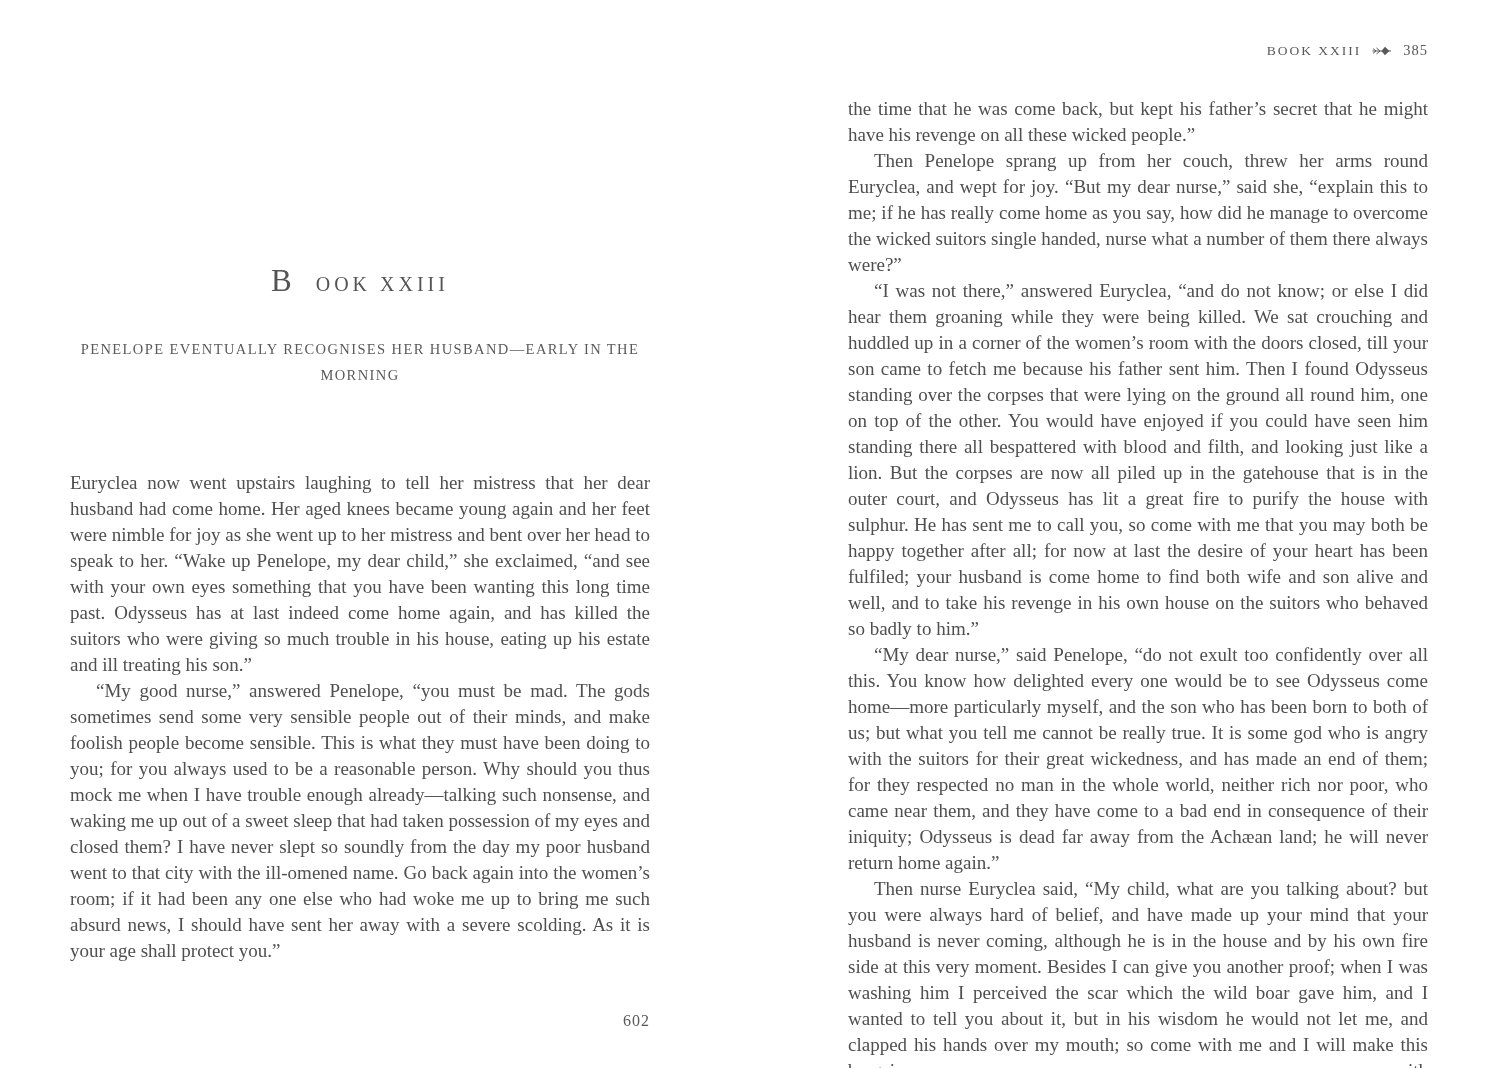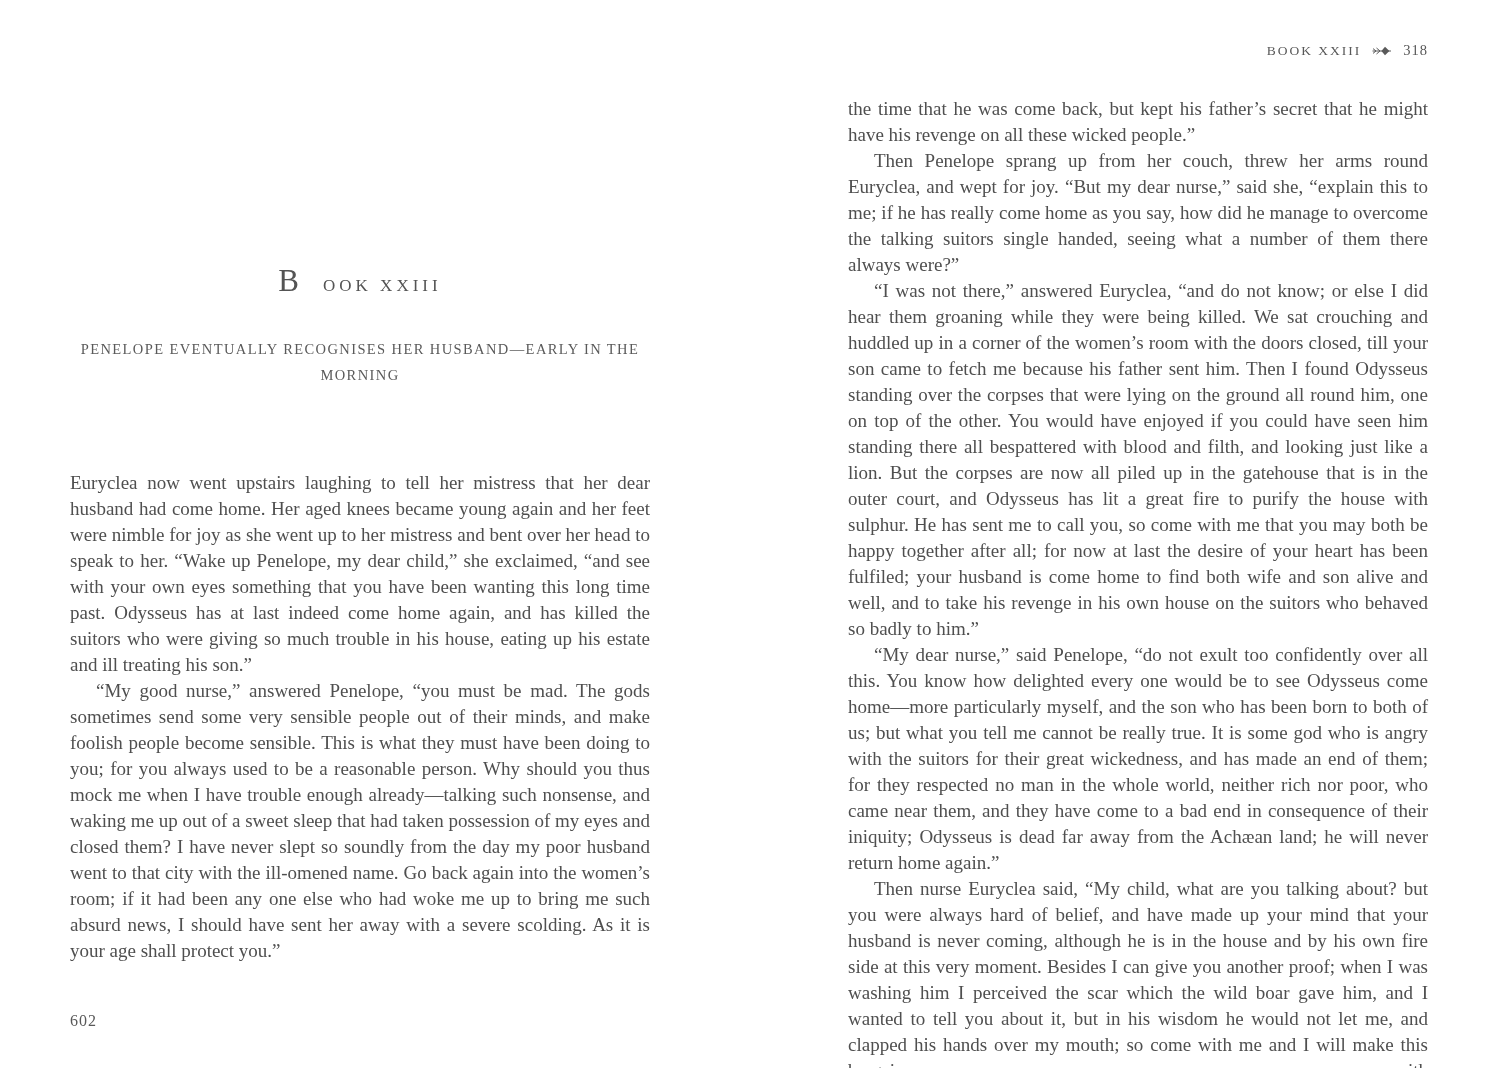--- a/index.html
+++ b/index.html
@@ -32,21 +32,21 @@
     text-align: center;
     font-weight: normal;
     color: #545454;
     white-space: nowrap;
   }
   .title-cap {
     font-size: 31px;
     letter-spacing: 4px;
   }
   .title-rest {
-    font-size: 17px;
+    font-size: 20px;
     letter-spacing: 4px;
     margin-left: 20px;
   }
 
   
   .chapter-subtitle {
     position: absolute;
     top: 336px;
     left: 0; right: 0;
     text-align: center;
@@ -69,21 +69,21 @@
   .page-right .body-text { top: 96px; }
   .body-text p { margin: 0; }
   .body-text p.indent { text-indent: 26px; }
   .body-text p.continues { text-align-last: justify; }
 
   
   .folio {
     position: absolute;
     top: 1012px;
     left: 0; right: 0;
-    text-align: left;
+    text-align: right;
     font-size: 16px;
     letter-spacing: 1px;
     color: #595959;
   }
 
   
   .running-head {
     position: absolute;
     top: 42px;
     right: 0;
@@ -130,25 +130,25 @@
     <header class="running-head">
       <span>BOOK XXIII</span>
       <span class="fleuron">
         <svg width="20" height="12" viewBox="0 0 20 12" aria-hidden="true">
           <path d="M0.5 6 H19" stroke="#5a5a5a" stroke-width="1" fill="none"></path>
           <path d="M1 3.6 L4 6 L1 8.4" stroke="#5a5a5a" stroke-width="1" fill="none"></path>
           <path d="M4.5 3 L8 6 L4.5 9" stroke="#5a5a5a" stroke-width="1" fill="none"></path>
           <path d="M13 1.8 L17.4 6 L13 10.2 L9.4 6 Z" fill="#5a5a5a"></path>
         </svg>
       </span>
-      <span class="head-folio">318</span>
+      <span class="head-folio">385</span>
     </header>
 
     <div class="body-text">
       <p>the time that he was come back, but kept his father’s secret that he might have his revenge on all these wicked people.”</p>
-      <p class="indent">Then Penelope sprang up from her couch, threw her arms round Euryclea, and wept for joy. “But my dear nurse,” said she, “explain this to me; if he has really come home as you say, how did he manage to overcome the talking suitors single handed, seeing what a number of them there always were?”</p>
+      <p class="indent">Then Penelope sprang up from her couch, threw her arms round Euryclea, and wept for joy. “But my dear nurse,” said she, “explain this to me; if he has really come home as you say, how did he manage to overcome the wicked suitors single handed, nurse what a number of them there always were?”</p>
       <p class="indent">“I was not there,” answered Euryclea, “and do not know; or else I did hear them groaning while they were being killed. We sat crouching and huddled up in a corner of the women’s room with the doors closed, till your son came to fetch me because his father sent him. Then I found Odysseus standing over the corpses that were lying on the ground all round him, one on top of the other. You would have enjoyed if you could have seen him standing there all bespattered with blood and filth, and looking just like a lion. But the corpses are now all piled up in the gatehouse that is in the outer court, and Odysseus has lit a great fire to purify the house with sulphur. He has sent me to call you, so come with me that you may both be happy together after all; for now at last the desire of your heart has been fulfiled; your husband is come home to find both wife and son alive and well, and to take his revenge in his own house on the suitors who behaved so badly to him.”</p>
       <p class="indent">“My dear nurse,” said Penelope, “do not exult too confidently over all this. You know how delighted every one would be to see Odysseus come home—more particularly myself, and the son who has been born to both of us; but what you tell me cannot be really true. It is some god who is angry with the suitors for their great wickedness, and has made an end of them; for they respected no man in the whole world, neither rich nor poor, who came near them, and they have come to a bad end in consequence of their iniquity; Odysseus is dead far away from the Achæan land; he will never return home again.”</p>
       <p class="indent continues">Then nurse Euryclea said, “My child, what are you talking about? but you were always hard of belief, and have made up your mind that your husband is never coming, although he is in the house and by his own fire side at this very moment. Besides I can give you another proof; when I was washing him I perceived the scar which the wild boar gave him, and I wanted to tell you about it, but in his wisdom he would not let me, and clapped his hands over my mouth; so come with me and I will make this bargain with</p>
     </div>
   </section>
 
 </div>
 
 </body></html>

